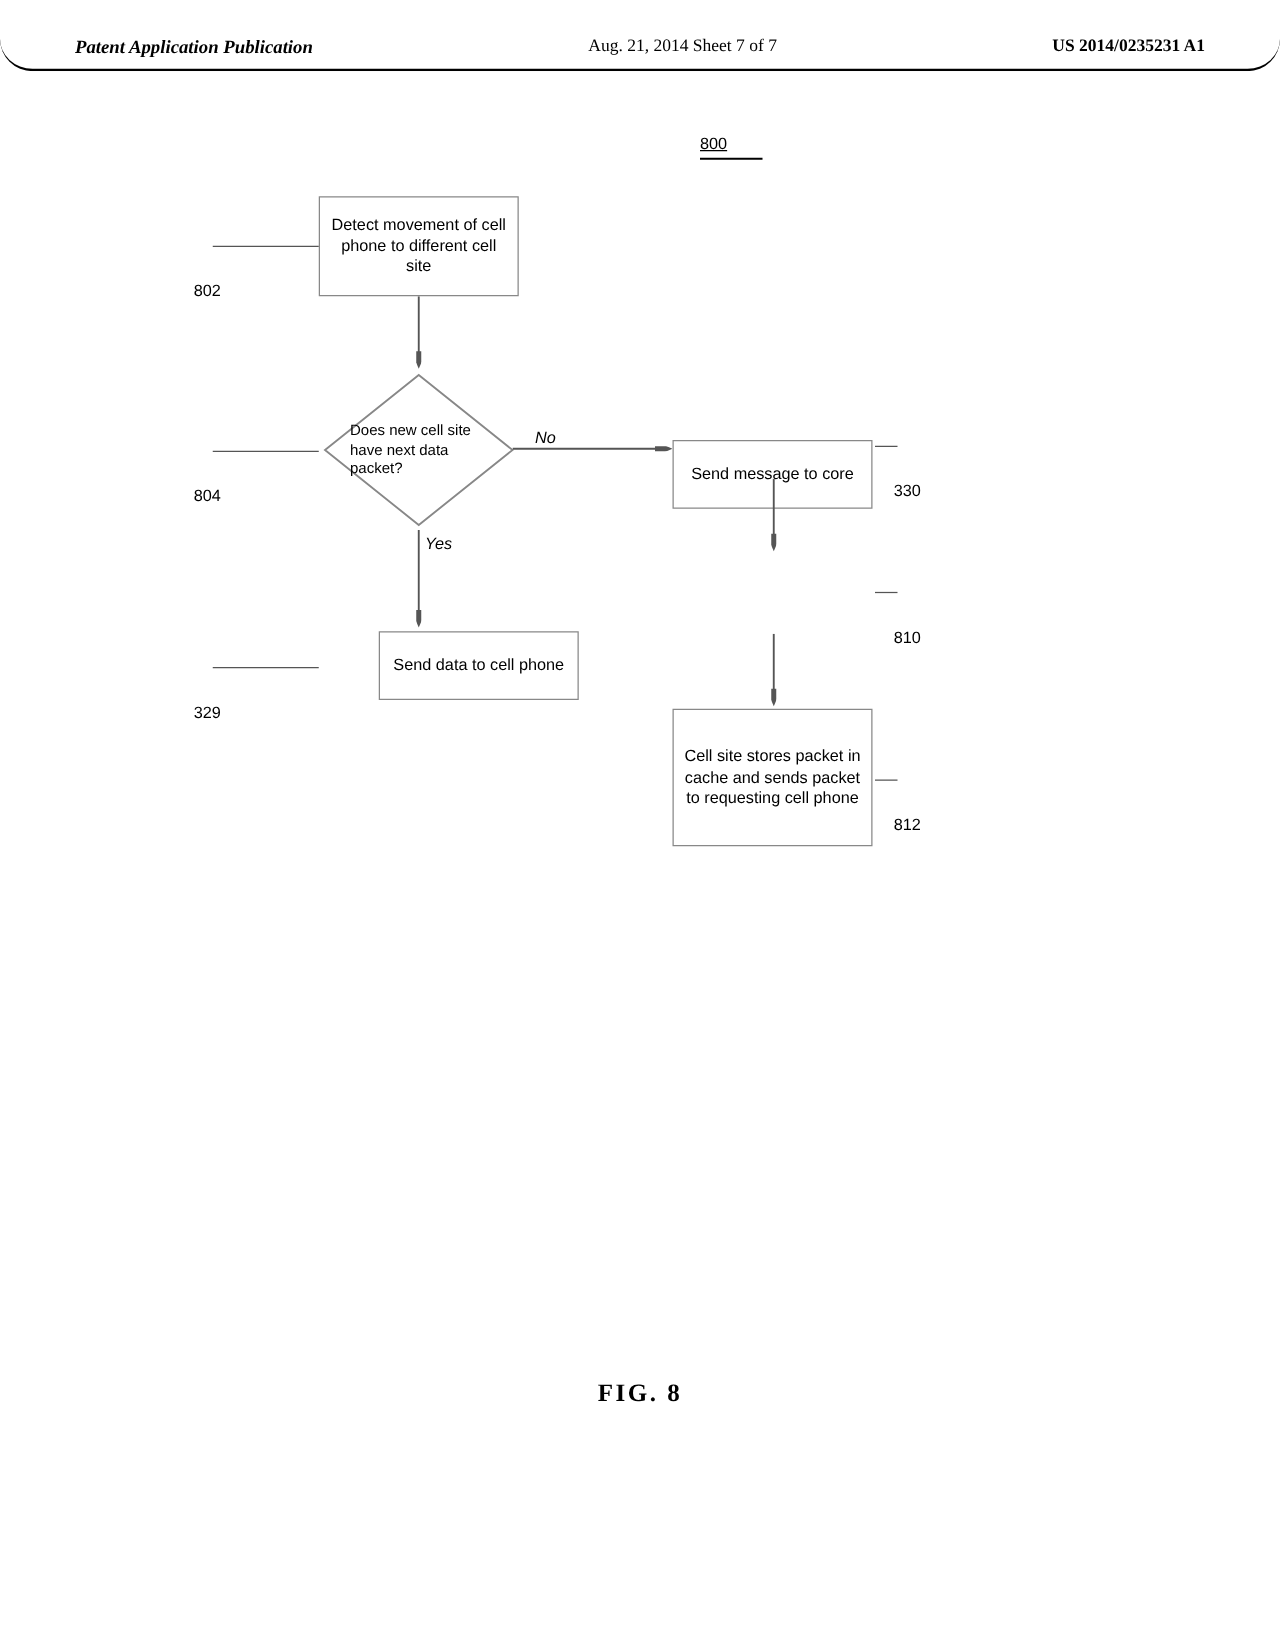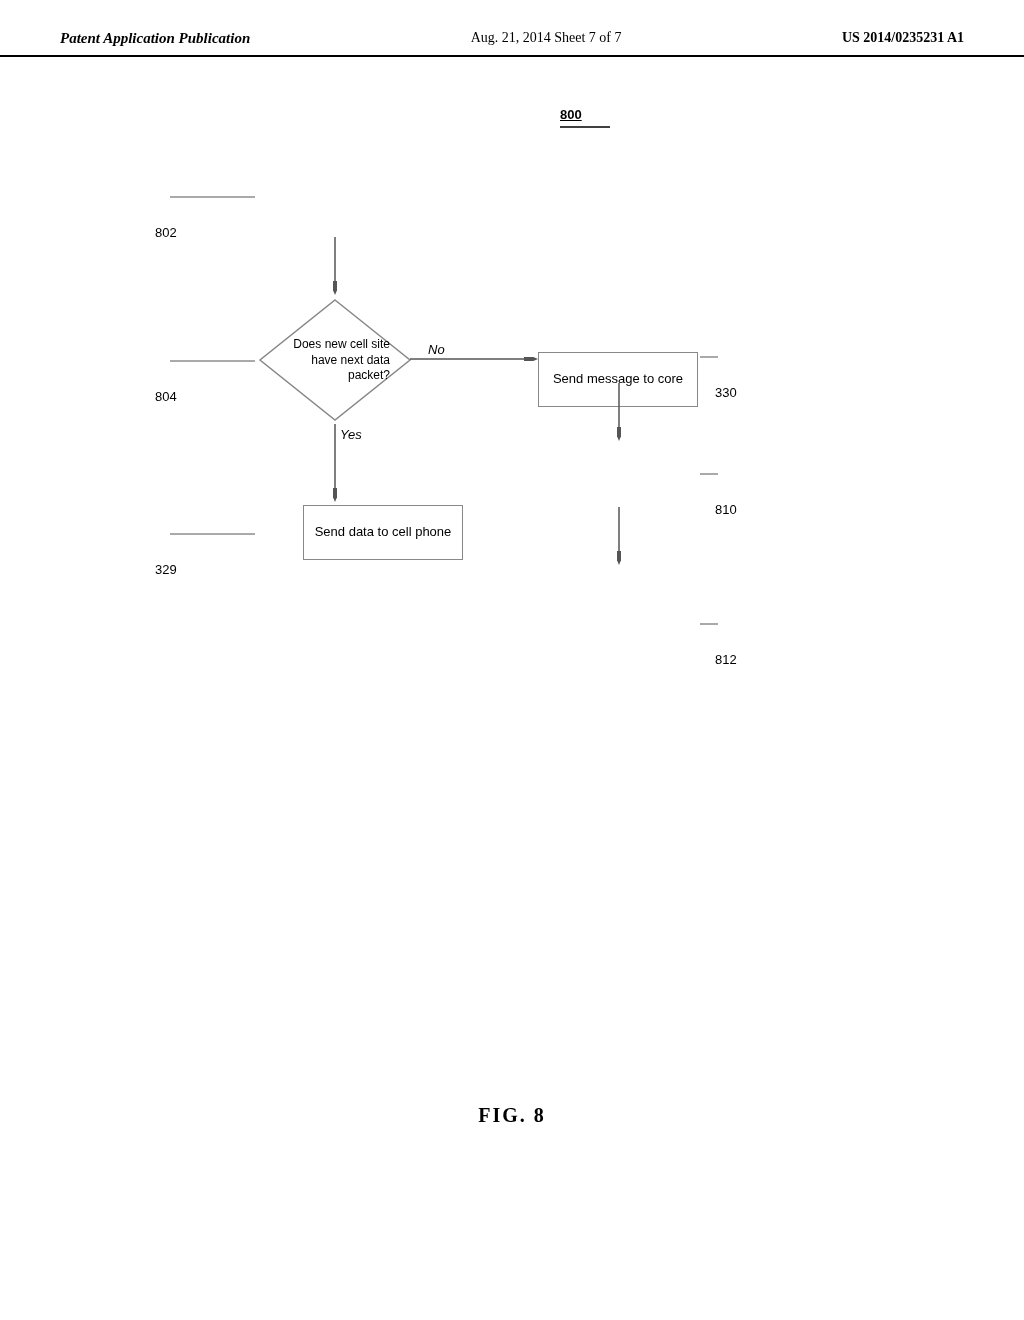--- a/index.html
+++ b/index.html
@@ -12,20 +12,21 @@
       overflow: hidden;
     }
 
     .header {
       display: flex;
       justify-content: space-between;
       align-items: flex-start;
       padding: 30px 60px 0 60px;
       border-bottom: 2px solid #000;
       padding-bottom: 8px;
+      border-radius: 26px;
     }
 
     .header-left {
       font-size: 15px;
       font-weight: bold;
       font-style: italic;
     }
 
     .header-center {
       font-size: 14px;
@@ -67,32 +68,32 @@
     .flow-diamond svg {
       width: 100%;
       height: 100%;
     }
 
     .flow-diamond .diamond-text {
       position: absolute;
       top: 50%;
       left: 50%;
       transform: translate(-50%, -50%);
-      text-align: right;
+      text-align: left;
       font-size: 12px;
       font-family: Arial, sans-serif;
       line-height: 1.3;
       width: 110px;
     }
 
     .label {
       position: absolute;
       font-size: 13px;
       font-family: Arial, sans-serif;
-      font-weight: bold;
+      font-weight: normal;
       text-decoration: underline;
     }
 
     .ref-label {
       position: absolute;
       font-size: 13px;
       font-family: Arial, sans-serif;
       margin-top: 40px;
     }
 
@@ -124,20 +125,23 @@
 </div>
 
 <div class="diagram-area">
 
   <div class="label" style="left: 560px; top: 30px;">800</div>
 
   <svg style="position:absolute; left:555px; top:28px; width:60px; height:30px;">
     <line x1="5" y1="22" x2="55" y2="22" stroke="#000" stroke-width="1.5"></line>
   </svg>
 
+  <div class="flow-box" style="left: 255px; top: 80px; width: 160px; height: 80px;">
+    <span>Detect movement of cell phone to different cell site</span>
+  </div>
 
   <div class="ref-label" style="left: 155px; top: 108px;">802</div>
 
   <svg style="position:absolute; left:170px; top:118px; width:90px; height:4px;">
     <line x1="0" y1="2" x2="85" y2="2" stroke="#555" stroke-width="1"></line>
   </svg>
 
   <svg style="position:absolute; left:333px; top:160px; width:4px; height:60px;">
     <line x1="2" y1="0" x2="2" y2="52" stroke="#555" stroke-width="1.5"></line>
     <polygon points="2,58 -4,44 8,44" fill="#555"></polygon>
@@ -196,20 +200,23 @@
   <div class="ref-label" style="left: 715px; top: 385px;">810</div>
   <svg style="position:absolute; left:700px; top:395px; width:20px; height:4px;">
     <line x1="0" y1="2" x2="18" y2="2" stroke="#555" stroke-width="1"></line>
   </svg>
 
   <svg style="position:absolute; left:617px; top:430px; width:4px; height:60px;">
     <line x1="2" y1="0" x2="2" y2="52" stroke="#555" stroke-width="1.5"></line>
     <polygon points="2,58 -4,44 8,44" fill="#555"></polygon>
   </svg>
 
+  <div class="flow-box" style="left: 538px; top: 490px; width: 160px; height: 110px;">
+    <span>Cell site stores packet in cache and sends packet to requesting cell phone</span>
+  </div>
 
   <div class="ref-label" style="left: 715px; top: 535px;">812</div>
   <svg style="position:absolute; left:700px; top:545px; width:20px; height:4px;">
     <line x1="0" y1="2" x2="18" y2="2" stroke="#555" stroke-width="1"></line>
   </svg>
 
   <div class="fig-caption">FIG. 8</div>
 
 </div>
 

